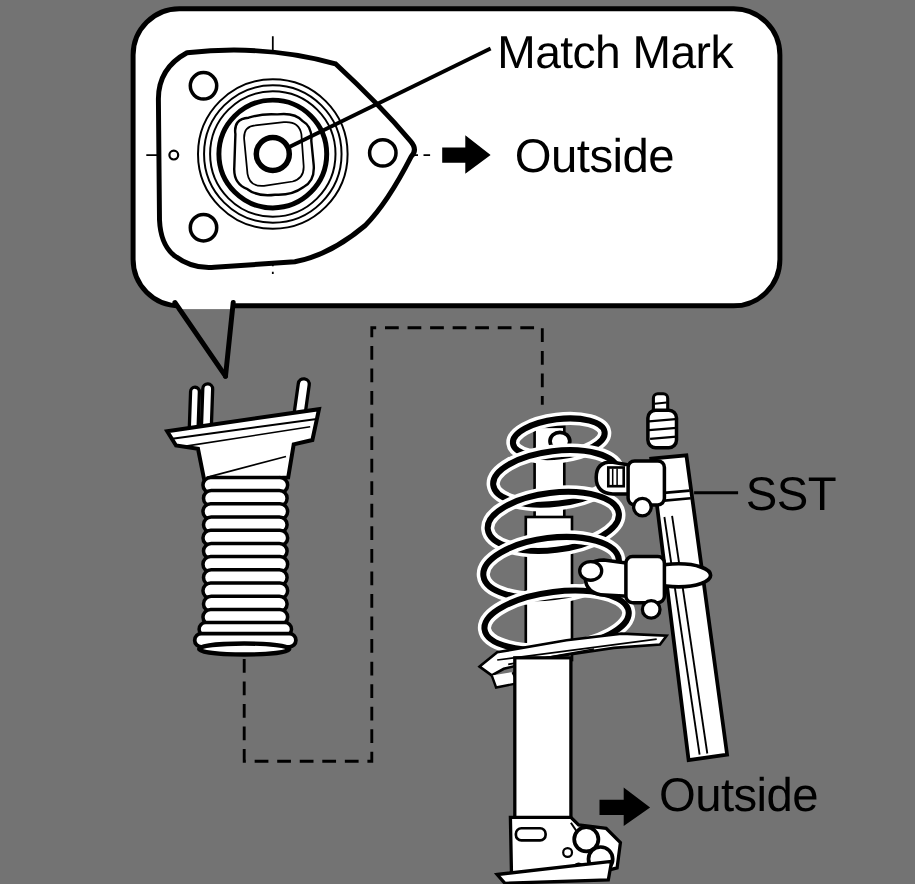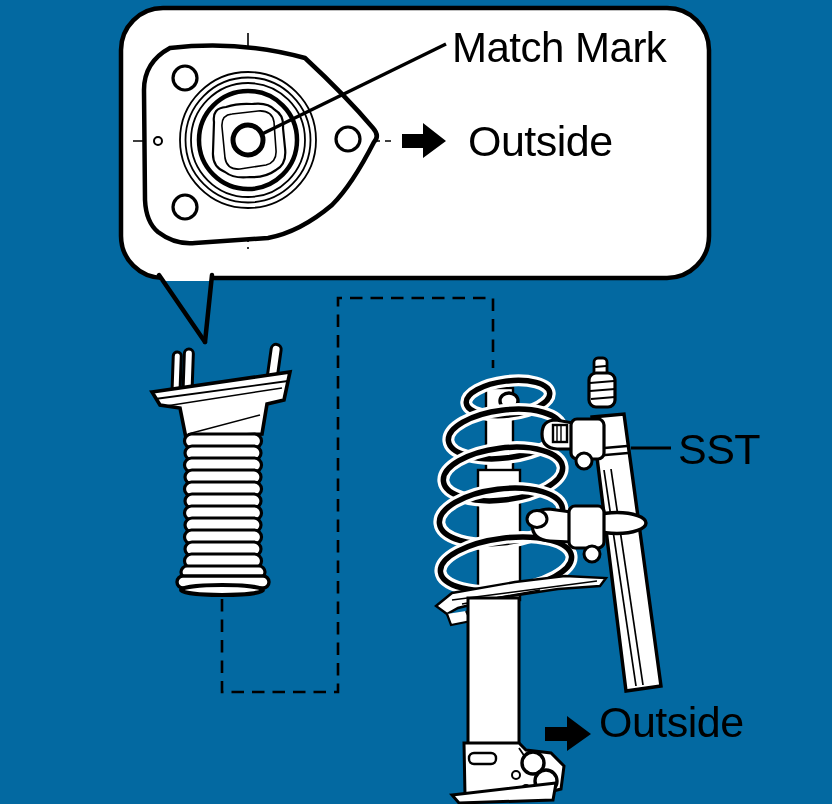--- a/index.html
+++ b/index.html
@@ -1,16 +1,16 @@
 <!DOCTYPE html>
 <html><head>
 <meta charset="utf-8">
 <style>
   html,body{margin:0;padding:0;background:#fff;}
-  #stage{position:relative;width:832px;height:804px;background:#0369a1;overflow:hidden;}
+  #stage{position:relative;width:832px;height:804px;background:#737373;overflow:hidden;}
   svg{display:block;}
   svg text{font-family:"Liberation Sans","DejaVu Sans",sans-serif;fill:#000;}
   .lbl{font-size:43px;letter-spacing:-0.5px;}
   .lbl-mm{font-size:42px;letter-spacing:-0.5px;}
 </style>
 </head>
 <body>
 
 <div id="stage">
 <svg width="832" height="804" viewBox="0 0 832 804">

